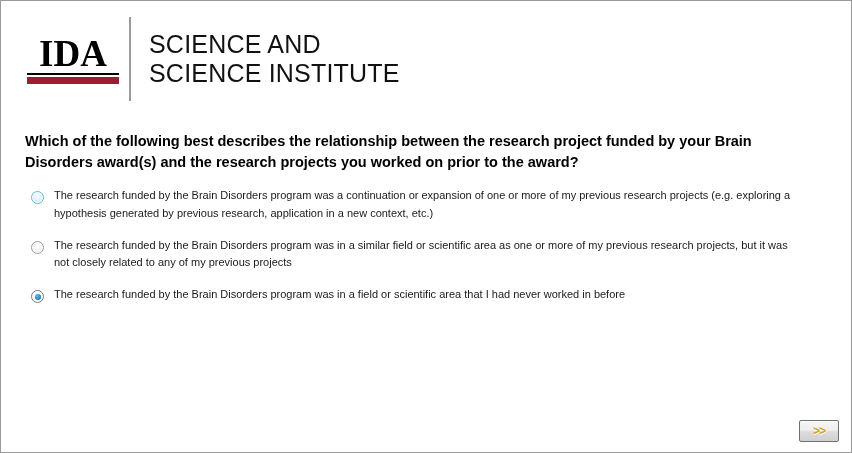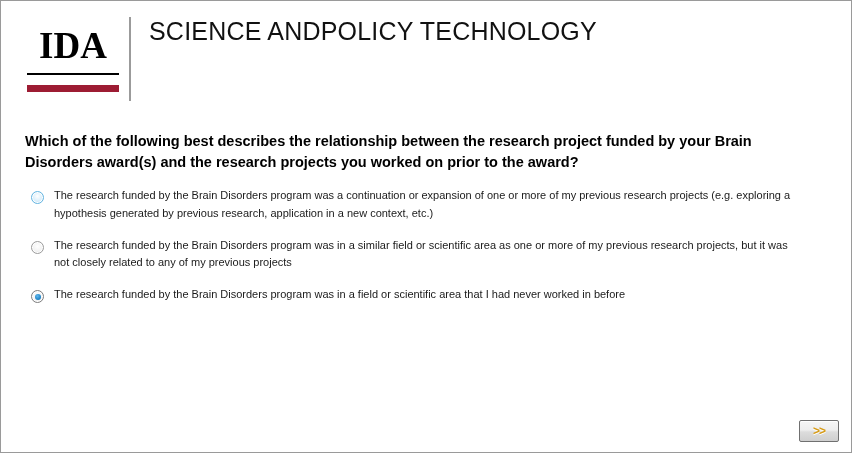--- a/index.html
+++ b/index.html
@@ -27,21 +27,20 @@
     padding: 16px 0 0 26px;
     height: 100px;
     box-sizing: border-box;
   }
   .logo-mark {
     width: 92px;
     display: flex;
     flex-direction: column;
     justify-content: center;
     padding-right: 10px;
-    gap: 8px;
   }
   .logo-ida {
     font-family: "Liberation Serif", serif;
     font-weight: bold;
     font-size: 37px;
     letter-spacing: 0px;
     line-height: 1;
     color: #000000;
     text-align: center;
   }
@@ -58,21 +57,21 @@
     width: 100%;
   }
   .logo-divider {
     width: 2px;
     background: #9b9b9b;
     margin: 0 18px 0 0;
     align-self: stretch;
   }
   .logo-words {
     display: flex;
-    flex-direction: row;
+    flex-direction: column;
     justify-content: center;
     font-family: "Liberation Sans", sans-serif;
     font-size: 25px;
     line-height: 1.16;
     color: #111111;
     letter-spacing: 0.2px;
     font-weight: 400;
   }
 
   
@@ -175,21 +174,21 @@
 
   <div class="header">
     <div class="logo-mark">
       <div class="logo-ida">IDA</div>
       <div class="logo-rule"></div>
       <div class="logo-bar"></div>
     </div>
     <div class="logo-divider"></div>
     <div class="logo-words">
       <div>SCIENCE AND</div>
-      <div>POLICY TECHNOLOGY</div>
+      <div>SCIENCE INSTITUTE</div>
     </div>
   </div>
 
   <div class="question">Which of the following best describes the relationship between the research project funded by your Brain Disorders award(s) and the research projects you worked on prior to the award?</div>
 
   <div class="options">
 
     <label class="option">
       <span class="radio r-hover"></span>
       <span class="option-label">The research funded by the Brain Disorders program was a continuation or expansion of one or more of my previous research projects (e.g. exploring a hypothesis generated by previous research, application in a new context, etc.)</span>

